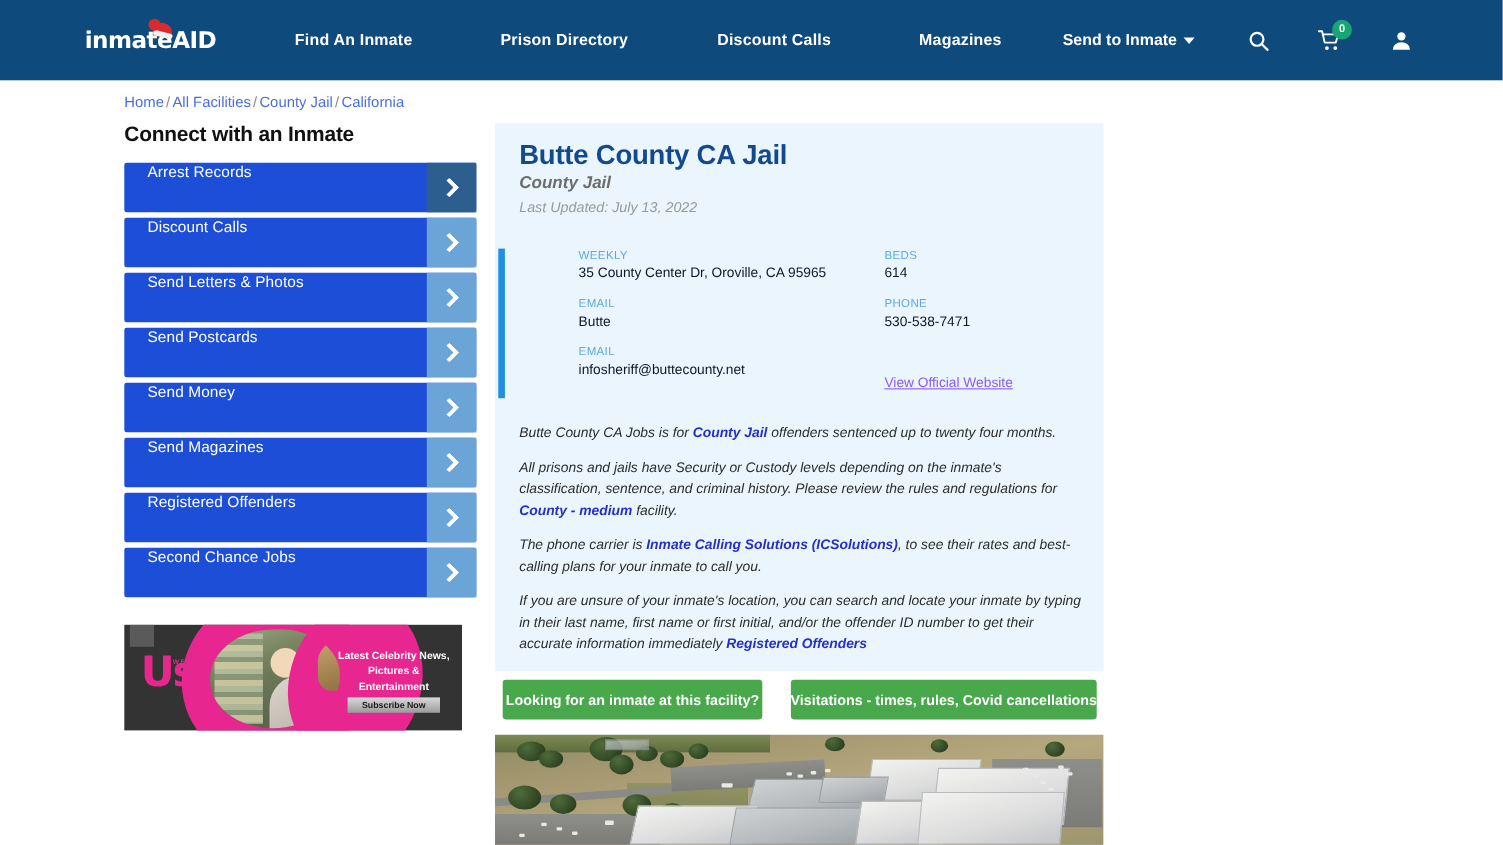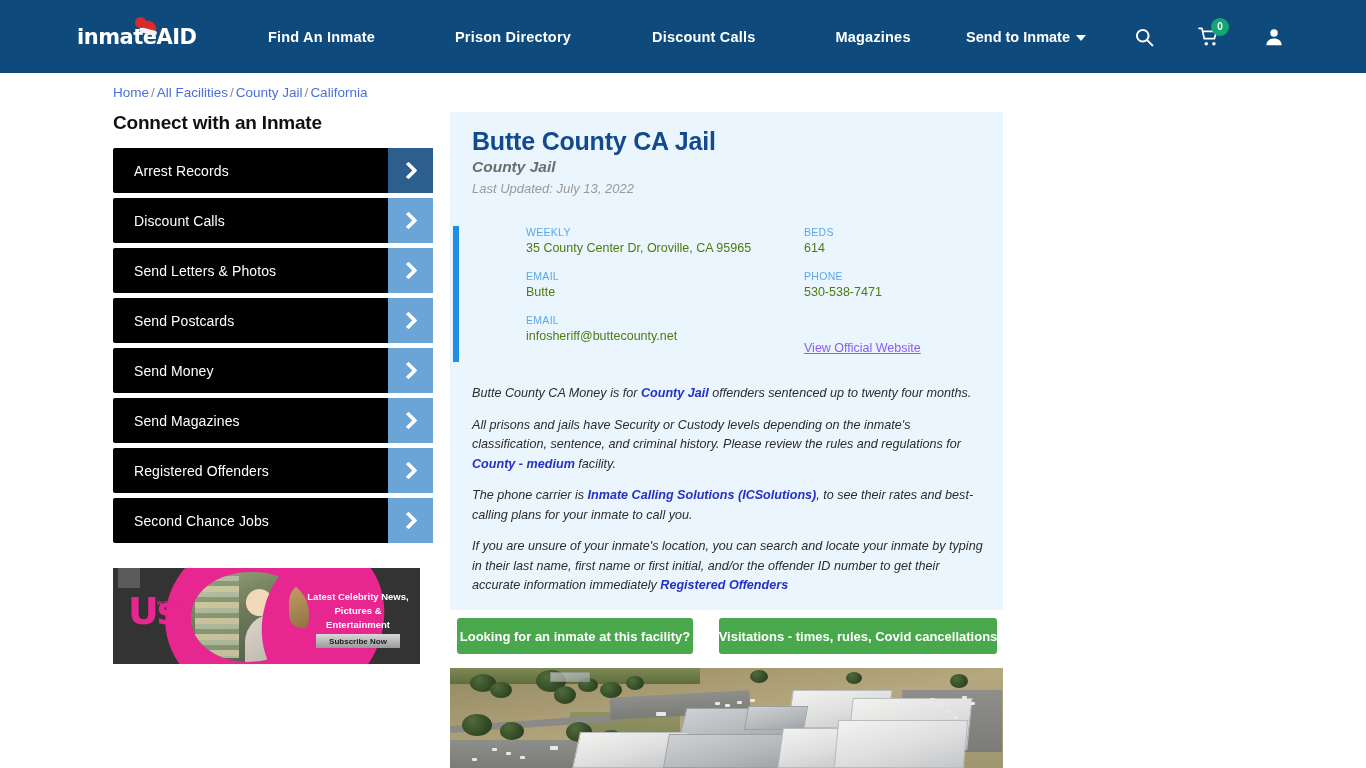--- a/index.html
+++ b/index.html
@@ -110,23 +110,23 @@
   
   .sidebar { position: absolute; left: 113px; top: 112px; width: 320px; }
   .sidebar-title {
     font-size: 19px; font-weight: bold; color: #111111;
     display: inline-block;
     margin: 0 0 14px 0; letter-spacing: -0.2px;
   }
   .side-btn {
     position: relative;
     width: 320px; height: 45px;
-    background: #000000;
+    background: #1d4ed8;
     margin-bottom: 5px;
-    display: flex; align-items: center;
+    display: flex; align-items: flex-start;
     cursor: pointer;
     border-radius: 2px;
   }
   .side-btn-label {
     color: #ffffff; font-size: 14px; margin-left: 21px;
     letter-spacing: 0.1px;
   }
   .side-chev {
     position: absolute; right: 0; top: 0;
     width: 45px; height: 45px;
@@ -257,21 +257,21 @@
     width: 470px;
     display: grid;
     grid-template-columns: 278px 1fr;
     grid-row-gap: 15px;
   }
   .info-label {
     font-size: 10.5px; color: #5da8e8; letter-spacing: 0.3px;
     margin-bottom: 3px;
   }
   .info-value {
-    font-size: 12.5px; color: #4d7c0f;
+    font-size: 12.5px; color: #0f172a;
   }
   .info-link {
     font-size: 12.5px; color: #8b5cf6; text-decoration: underline;
     cursor: pointer; display: inline-block; margin-top: 27px;
   }
 
   .body-copy {
     position: absolute; left: 22px; top: 272px;
     width: 515px;
   }
@@ -497,21 +497,21 @@
         <div class="info-value">infosheriff@buttecounty.net</div>
       </div>
       <div>
         <a class="info-link">View Official Website</a>
       </div>
 
     </div>
   </div>
 
   <div class="body-copy">
-    <p><span>Butte County CA Money is for </span><a class="ilink">County Jail</a><span> offenders sentenced up to twenty four months.</span></p>
+    <p><span>Butte County CA Jobs is for </span><a class="ilink">County Jail</a><span> offenders sentenced up to twenty four months.</span></p>
 
     <p><span>All prisons and jails have Security or Custody levels depending on the inmate's classification, sentence, and criminal history. Please review the rules and regulations for </span><a class="ilink">County - medium</a><span> facility.</span></p>
 
     <p><span>The phone carrier is </span><a class="ilink">Inmate Calling Solutions (ICSolutions)</a><span>, to see their rates and best-calling plans for your inmate to call you.</span></p>
 
     <p><span>If you are unsure of your inmate's location, you can search and locate your inmate by typing in their last name, first name or first initial, and/or the offender ID number to get their accurate information immediately </span><a class="ilink">Registered Offenders</a></p>
   </div>
 
 </div>
 

